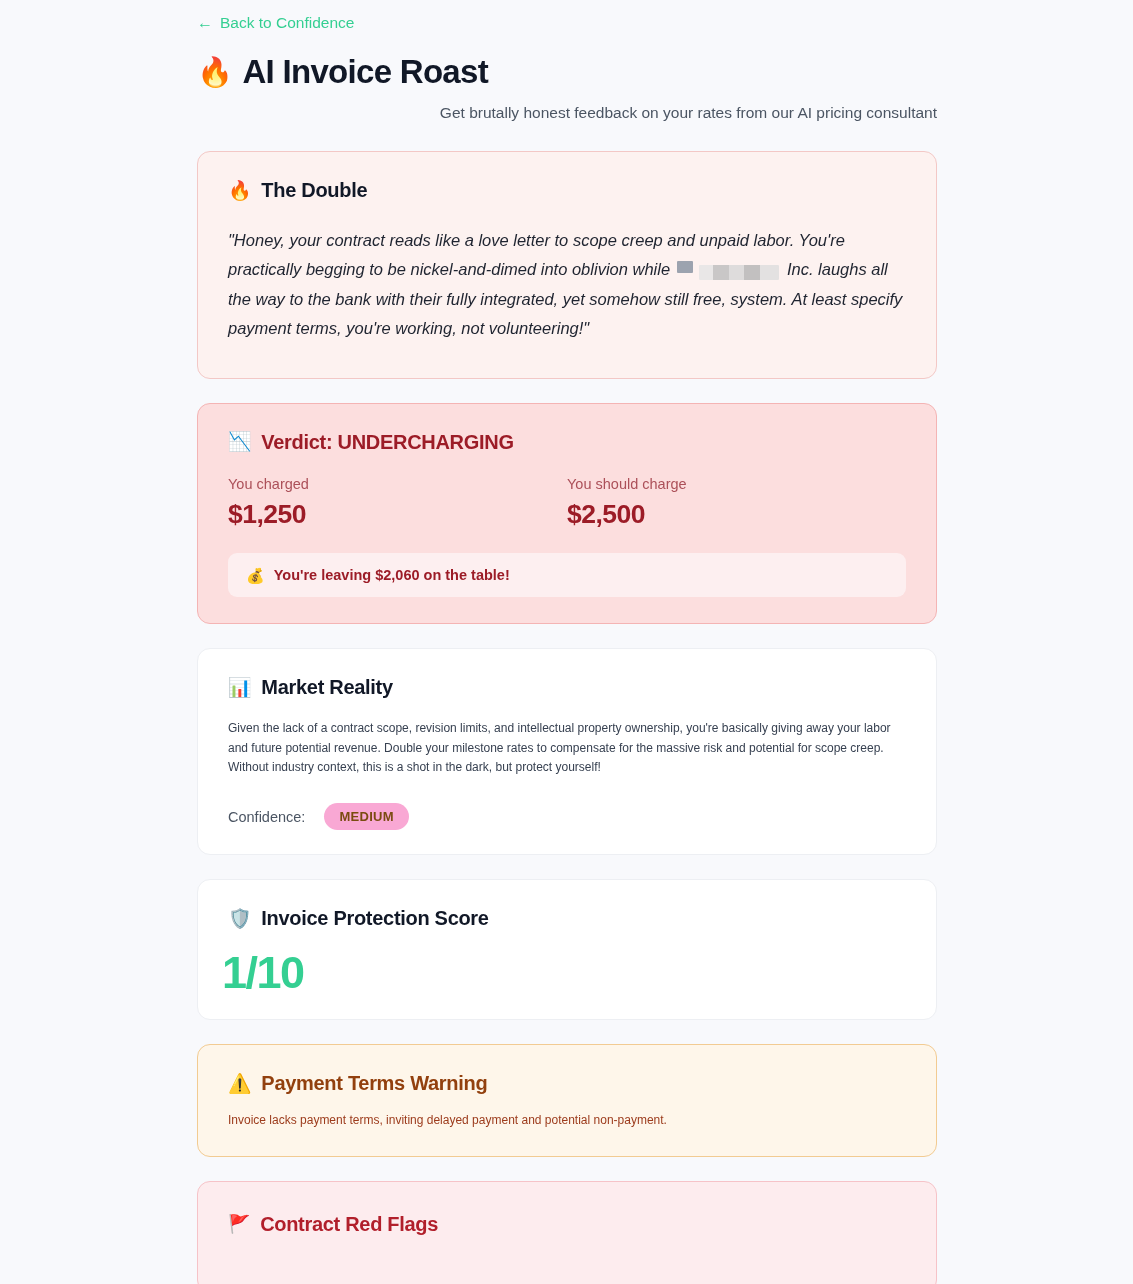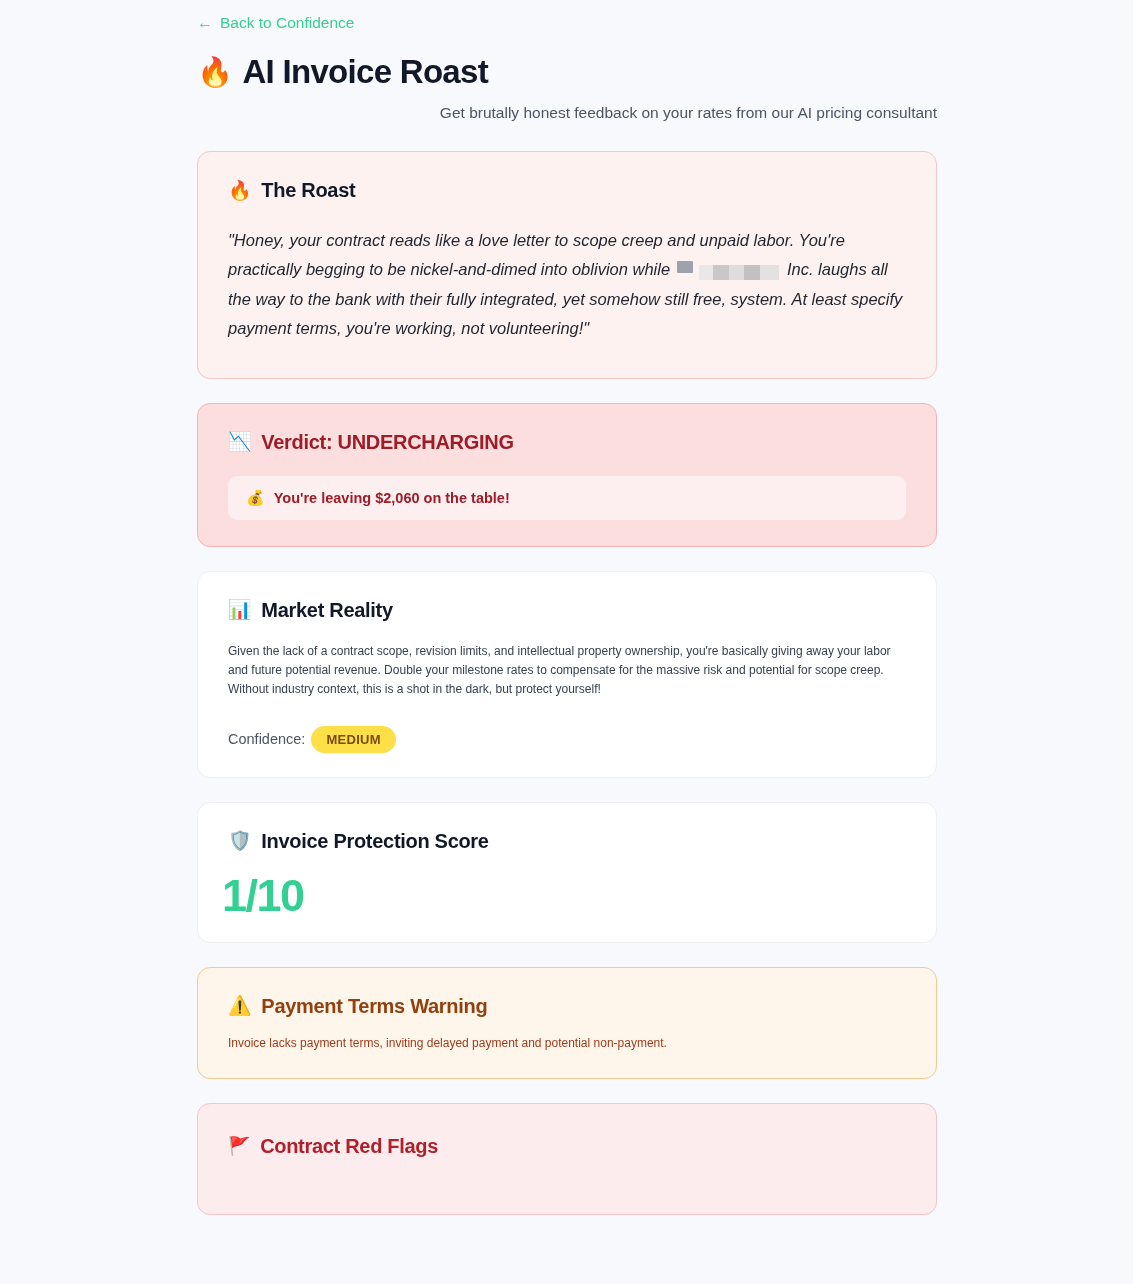--- a/index.html
+++ b/index.html
@@ -169,28 +169,28 @@
   .card--market .card-head { color: #111827; }
   .market-text {
     font-size: 12px;
     line-height: 1.62;
     color: #374151;
     margin: 0 0 26px 0;
   }
   .confidence-row {
     display: flex;
     align-items: center;
-    gap: 6px;
+    gap: 19px;
   }
   .confidence-label {
     font-size: 14.5px;
     color: #4b5563;
   }
   .confidence-pill {
-    background: #fde047;
+    background: #f9a8d4;
     color: #7a4b10;
     font-size: 13px;
     font-weight: bold;
     letter-spacing: 0.3px;
     padding: 7px 15px;
     border-radius: 999px;
     line-height: 1;
   }
 
   
@@ -275,37 +275,47 @@
       <span class="emj">🔥</span>
       <span>AI Invoice Roast</span>
     </h1>
 
     <p class="page-sub">Get brutally honest feedback on your rates from our AI pricing consultant</p>
 
     
     <div class="card card--roast">
       <div class="card-head">
         <span class="emj">🔥</span>
-        <span>The Roast</span>
+        <span>The Double</span>
       </div>
       <p class="roast-text">
         <span>"Honey, your contract reads like a love letter to scope creep and unpaid labor. You're practically begging to be nickel-and-dimed into oblivion while</span>
         <span class="redact redact--block"></span>
         <span class="redact redact--name"></span>
         <span>Inc. laughs all the way to the bank with their fully integrated, yet somehow still free, system. At least specify payment terms, you're working, not volunteering!"</span>
       </p>
     </div>
 
     
     <div class="card card--verdict">
       <div class="card-head">
         <span class="emj">📉</span>
         <span>Verdict: UNDERCHARGING</span>
       </div>
 
+      <div class="verdict-grid">
+        <div class="verdict-col">
+          <p class="verdict-label">You charged</p>
+          <p class="verdict-amount">$1,250</p>
+        </div>
+        <div class="verdict-col">
+          <p class="verdict-label">You should charge</p>
+          <p class="verdict-amount">$2,500</p>
+        </div>
+      </div>
 
       <div class="verdict-banner">
         <span class="emj">💰</span>
         <span>You're leaving $2,060 on the table!</span>
       </div>
     </div>
 
     
     <div class="card card--market">
       <div class="card-head">

